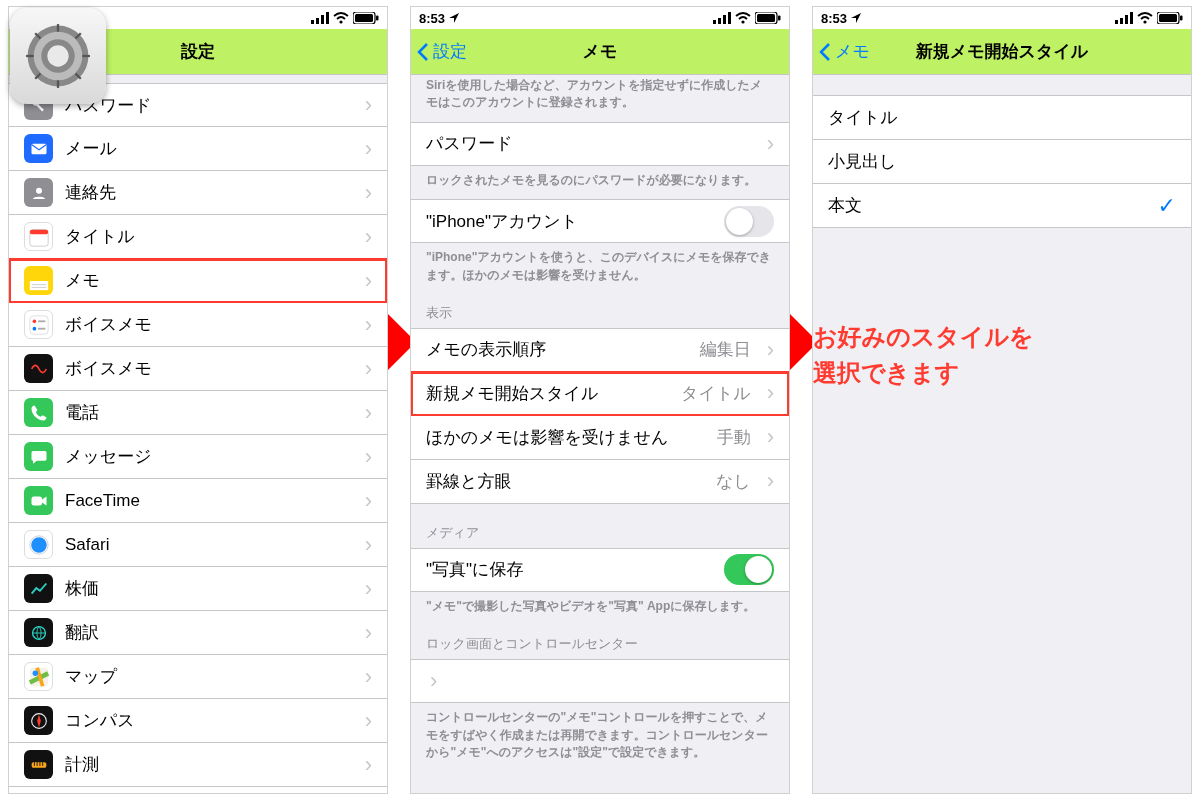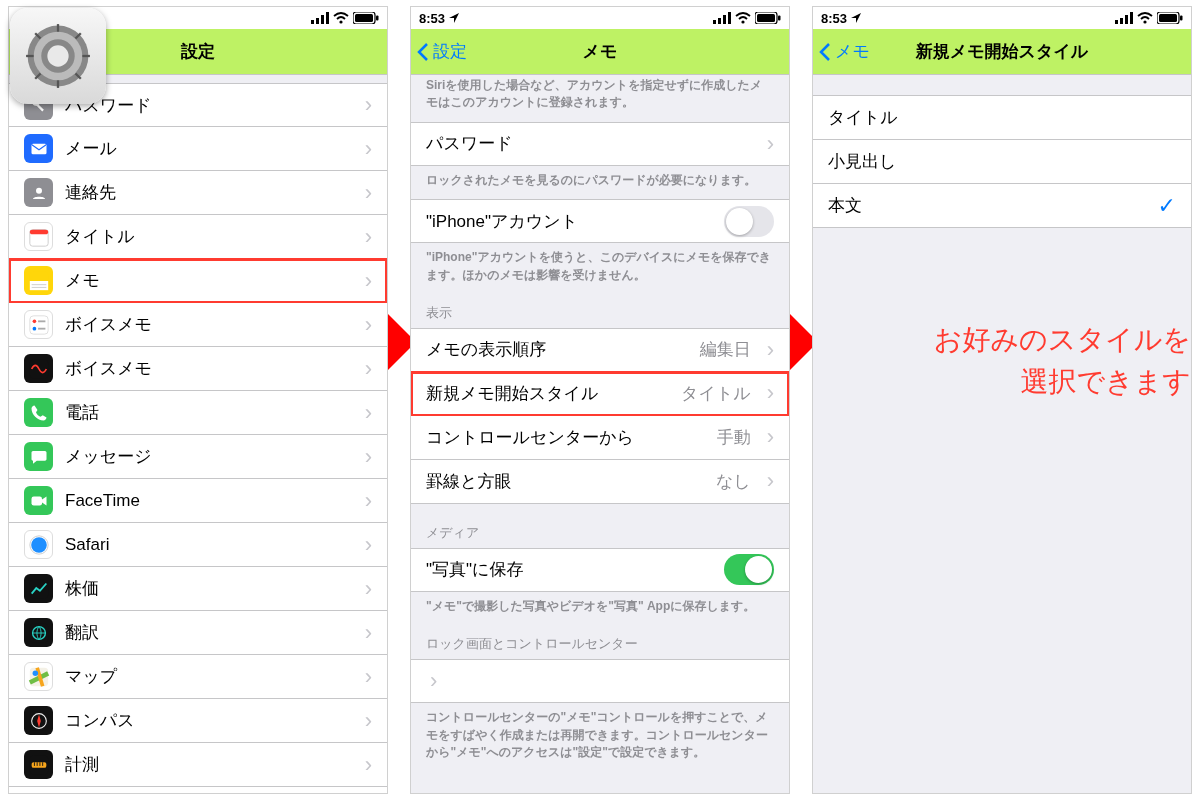--- a/index.html
+++ b/index.html
@@ -60,21 +60,21 @@
   .check{color:var(--ios-blue);font-size:22px;font-weight:500;}
 
   
   .arrow{position:absolute;width:28px;height:56px;}
   .arrow svg{display:block;}
 
   
   .app-icon-overlay{position:absolute;left:10px;top:8px;width:96px;height:96px;border-radius:18px;background:linear-gradient(#f7f7f7,#d9d9d9);box-shadow:0 2px 6px rgba(0,0,0,.35);display:flex;align-items:center;justify-content:center;z-index:20;}
 
   
-  .callout{position:absolute;left:0;width:100%;text-align:right;color:var(--ios-red);font-size:28px;font-weight:400;line-height:1.5;}
+  .callout{position:absolute;left:0;width:100%;text-align:left;color:var(--ios-red);font-size:24px;font-weight:700;line-height:1.5;}
 
   .sep-inset{border-top:1px solid var(--ios-sep);}
 </style>
 </head>
 <body>
 
 <div class="canvas">
 
   <div class="arrow" style="left:388px;top:314px;">
     <svg width="28" height="56">
@@ -386,21 +386,21 @@
         <span class="label">メモの表示順序</span>
         <span class="value">編集日</span>
         <span class="chev">›</span>
       </div>
       <div class="row highlight">
         <span class="label">新規メモ開始スタイル</span>
         <span class="value">タイトル</span>
         <span class="chev">›</span>
       </div>
       <div class="row">
-        <span class="label">コントロールセンターから</span>
+        <span class="label">ほかのメモは影響を受けません</span>
         <span class="value">手動</span>
         <span class="chev">›</span>
       </div>
       <div class="row">
         <span class="label">罫線と方眼</span>
         <span class="value">なし</span>
         <span class="chev">›</span>
       </div>
 
       <div class="header-label" style="padding-top:20px;">メディア</div>

